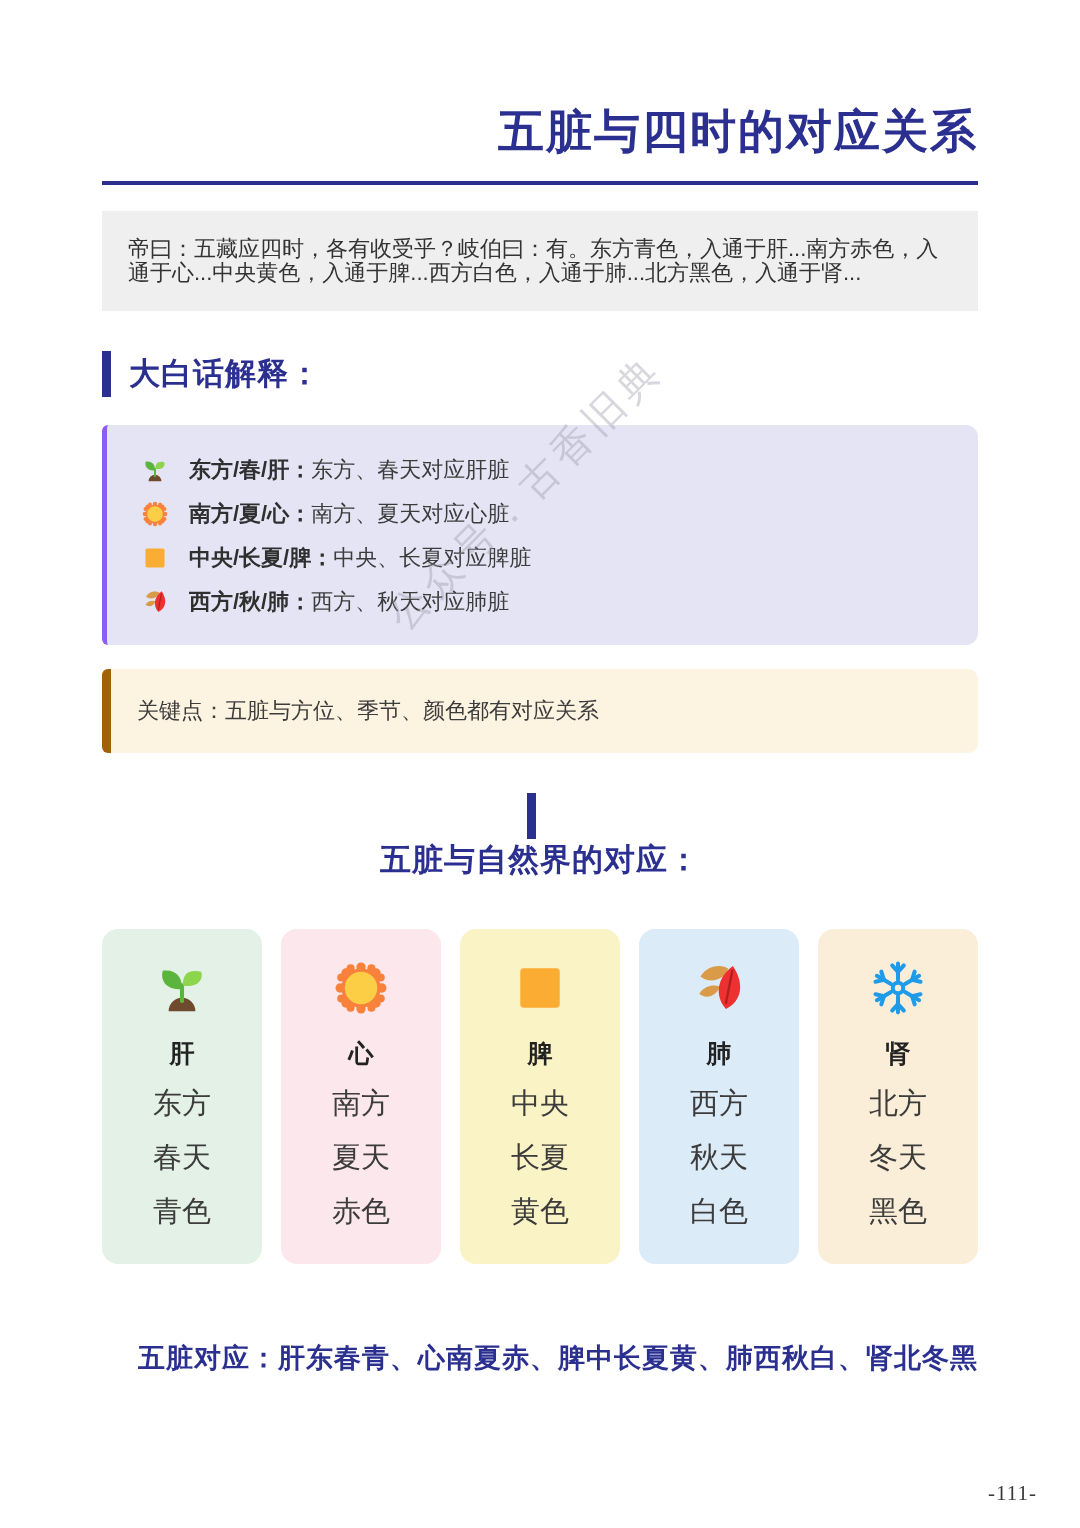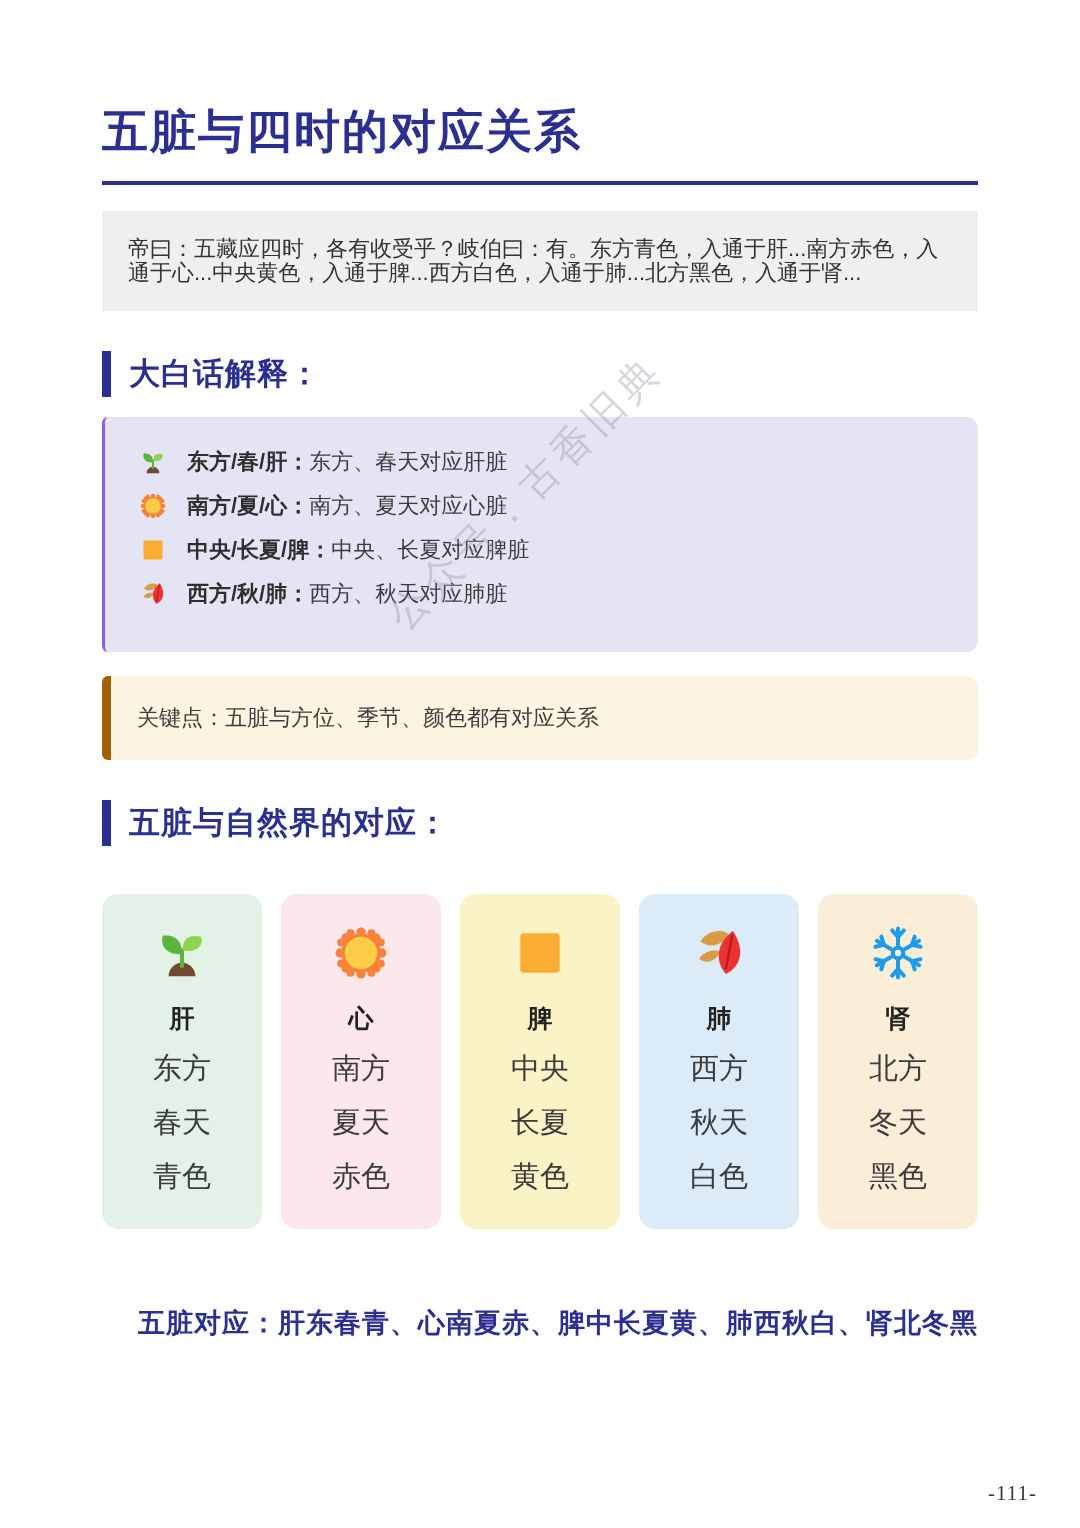--- a/index.html
+++ b/index.html
@@ -7,21 +7,21 @@
   body {
     width:1080px; height:1528px;
     font-family:"Liberation Sans", sans-serif;
     color:#333;
     position:relative;
     overflow:hidden;
   }
   .page { position:relative; width:1080px; height:1528px; padding:104px 102px 0 102px; }
 
   .doc-title {
-    text-align:left;
+    text-align:right;
     font-size:46px; font-weight:bold;
     color:#2B3090;
     letter-spacing:2px;
     line-height:1.2;
   }
   .title-rule {
     margin-top:22px;
     height:4px; background:#2B3090; border:none;
   }
 
@@ -34,28 +34,28 @@
   }
 
   .section-header { display:flex; align-items:center; }
   .section-header .bar {
     width:9px; height:46px; background:#2B3090; margin-right:18px; flex:none;
   }
   .section-header .heading {
     font-size:31px; font-weight:bold; color:#2B3090; letter-spacing:1px;
   }
   .sh-1 { margin-top:40px; }
-  .sh-2 { margin-top:40px; }
+  .sh-2 { margin-top:40px;flex-direction:column; }
 
   .explain-box {
-    margin-top:20px;
+    margin-top:28px;
     background:#E4E4F4;
-    border-left:3px solid #8b5cf6;
+    border-left:5px solid #8b5cf6;
     border-radius:6px 12px 12px 6px;
-    padding:30px 28px 43px 34px;
+    padding:30px 28px 28px 34px;
   }
   .explain-row { display:flex; align-items:center; margin-bottom:14px; }
   .explain-row:last-child { margin-bottom:0; }
   .explain-row .li-icon { width:28px; height:28px; margin-right:20px; flex:none; }
   .explain-row .li-label { font-weight:bold; font-size:22px; color:#2f2f2f; white-space:pre; }
   .explain-row .li-text { font-size:22px; color:#3c3c3c; }
 
   .keypoint-box {
     margin-top:24px;
     background:#FDF3E1;

